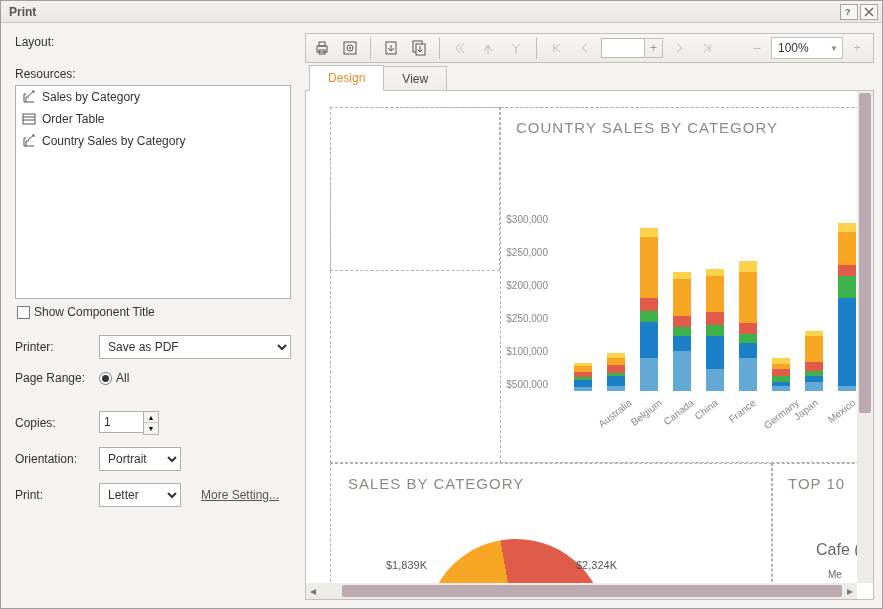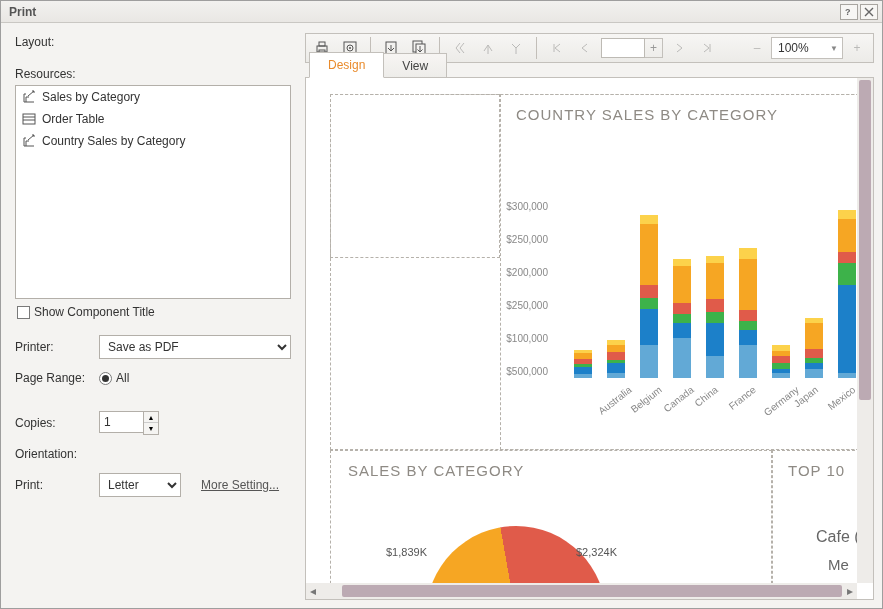--- a/index.html
+++ b/index.html
@@ -48,21 +48,21 @@
   .toolbar { height: 30px; border: 1px solid #c3c0bb; background: linear-gradient(#f7f6f4,#ecebe8); display: flex; align-items: center; padding: 0 4px; gap: 4px; }
   .toolbar .tbtn { width: 24px; height: 24px; display: flex; align-items: center; justify-content: center; cursor: pointer; border: 1px solid transparent; color:#555; }
   .toolbar .tbtn.disabled { opacity: 0.35; cursor: default; }
   .toolbar .sep { width: 1px; height: 22px; background: #c2beb8; margin: 0 4px; }
   .toolbar .zoom { margin-left: auto; display: flex; align-items: center; gap: 2px; }
   .toolbar .page-input { width: 44px; height: 20px; border: 1px solid #bdbab4; background: #fff; }
   .toolbar .plusbox { width: 18px; height: 20px; border: 1px solid #c3c0bb; border-left: none; display:flex; align-items:center; justify-content:center; cursor:default; color:#999; }
   .toolbar .zoom-sel { width: 72px; height: 22px; border: 1px solid #c3c0bb; background: #fff; padding-left: 6px; display:flex; align-items:center; justify-content:space-between; }
   .toolbar .zoom-sel .caret { font-size:8px; color:#888; padding-right:4px; }
 
-  .tabs { display: flex; align-items: flex-end; height: 16px; padding-left: 4px; gap: 0; margin-top: -1px; }
+  .tabs { display: flex; align-items: flex-end; height: 29px; padding-left: 4px; gap: 0; margin-top: -1px; }
   .tab { padding: 5px 18px; border: 1px solid #c3c0bb; border-bottom: none; background: linear-gradient(#f7f5f3,#edece9); cursor: pointer; margin-right: -1px; color:#444; }
   .tab.active { color: #e98b2c; background: #fff; border-bottom: 1px solid #fff; z-index: 2; }
 
   .canvas-frame { flex: 1; border: 1px solid #c3c0bb; background: #fff; position: relative; overflow: hidden; margin-top: -1px; }
   .canvas-scroll { position: absolute; inset: 0; overflow: hidden; }
   .canvas-inner { width: 820px; height: 720px; position: relative; }
   .page-outline { position:absolute; border: 1px dashed #b5b1aa; }
 
   .vscroll { position: absolute; right: 0; top: 0; bottom: 16px; width: 16px; background: #eeece9; }
   .vthumb { position: absolute; left: 2px; right: 2px; top: 2px; height: 320px; background: #bcaab3; border-radius: 2px; }
@@ -184,20 +184,25 @@
             <div class="spin-btns">
               <button>▲</button>
               <button>▼</button>
             </div>
           </div>
         </div>
       </div>
 
       <div class="form-row">
         <div class="label">Orientation:</div>
+        <div class="control">
+          <select class="select" style="width:82px;">
+            <option>Portrait</option>
+          </select>
+        </div>
       </div>
 
       <div class="form-row" style="margin-bottom:0;">
         <div class="label">Print:</div>
         <div class="control" style="display:flex; align-items:center; gap:20px;">
           <select class="select" style="width:82px;">
             <option>Letter</option>
           </select>
           <span class="link">More Setting...</span>
         </div>
@@ -404,21 +409,21 @@
             <div class="panel-title" style="position:absolute; left:42px; top:384px;">SALES BY CATEGORY</div>
 
             <div class="pie-wrap" style="left:120px; top:448px;">
               <div class="pie"></div>
               <div class="pie-label" style="left:-40px; top:20px;">$1,839K</div>
               <div class="pie-label" style="left:150px; top:20px;">$2,324K</div>
             </div>
 
             <div class="panel-title" style="position:absolute; left:482px; top:384px;">TOP 10</div>
             <div style="position:absolute; left:510px; top:450px; font-size:16px; color:#666;">Cafe (</div>
-            <div style="position:absolute; left:522px; top:478px; font-size:15px; color:#666;">Me</div>
+            <div style="position:absolute; left:522px; top:478px; font-size:10px; color:#666;">Me</div>
           </div>
         </div>
         <div class="vscroll">
             <div class="vthumb"></div>
           </div>
         <div class="hscroll">
           <div class="harrow">◂</div>
           <div class="htrack">
               <div class="hthumb"></div>
             </div>

